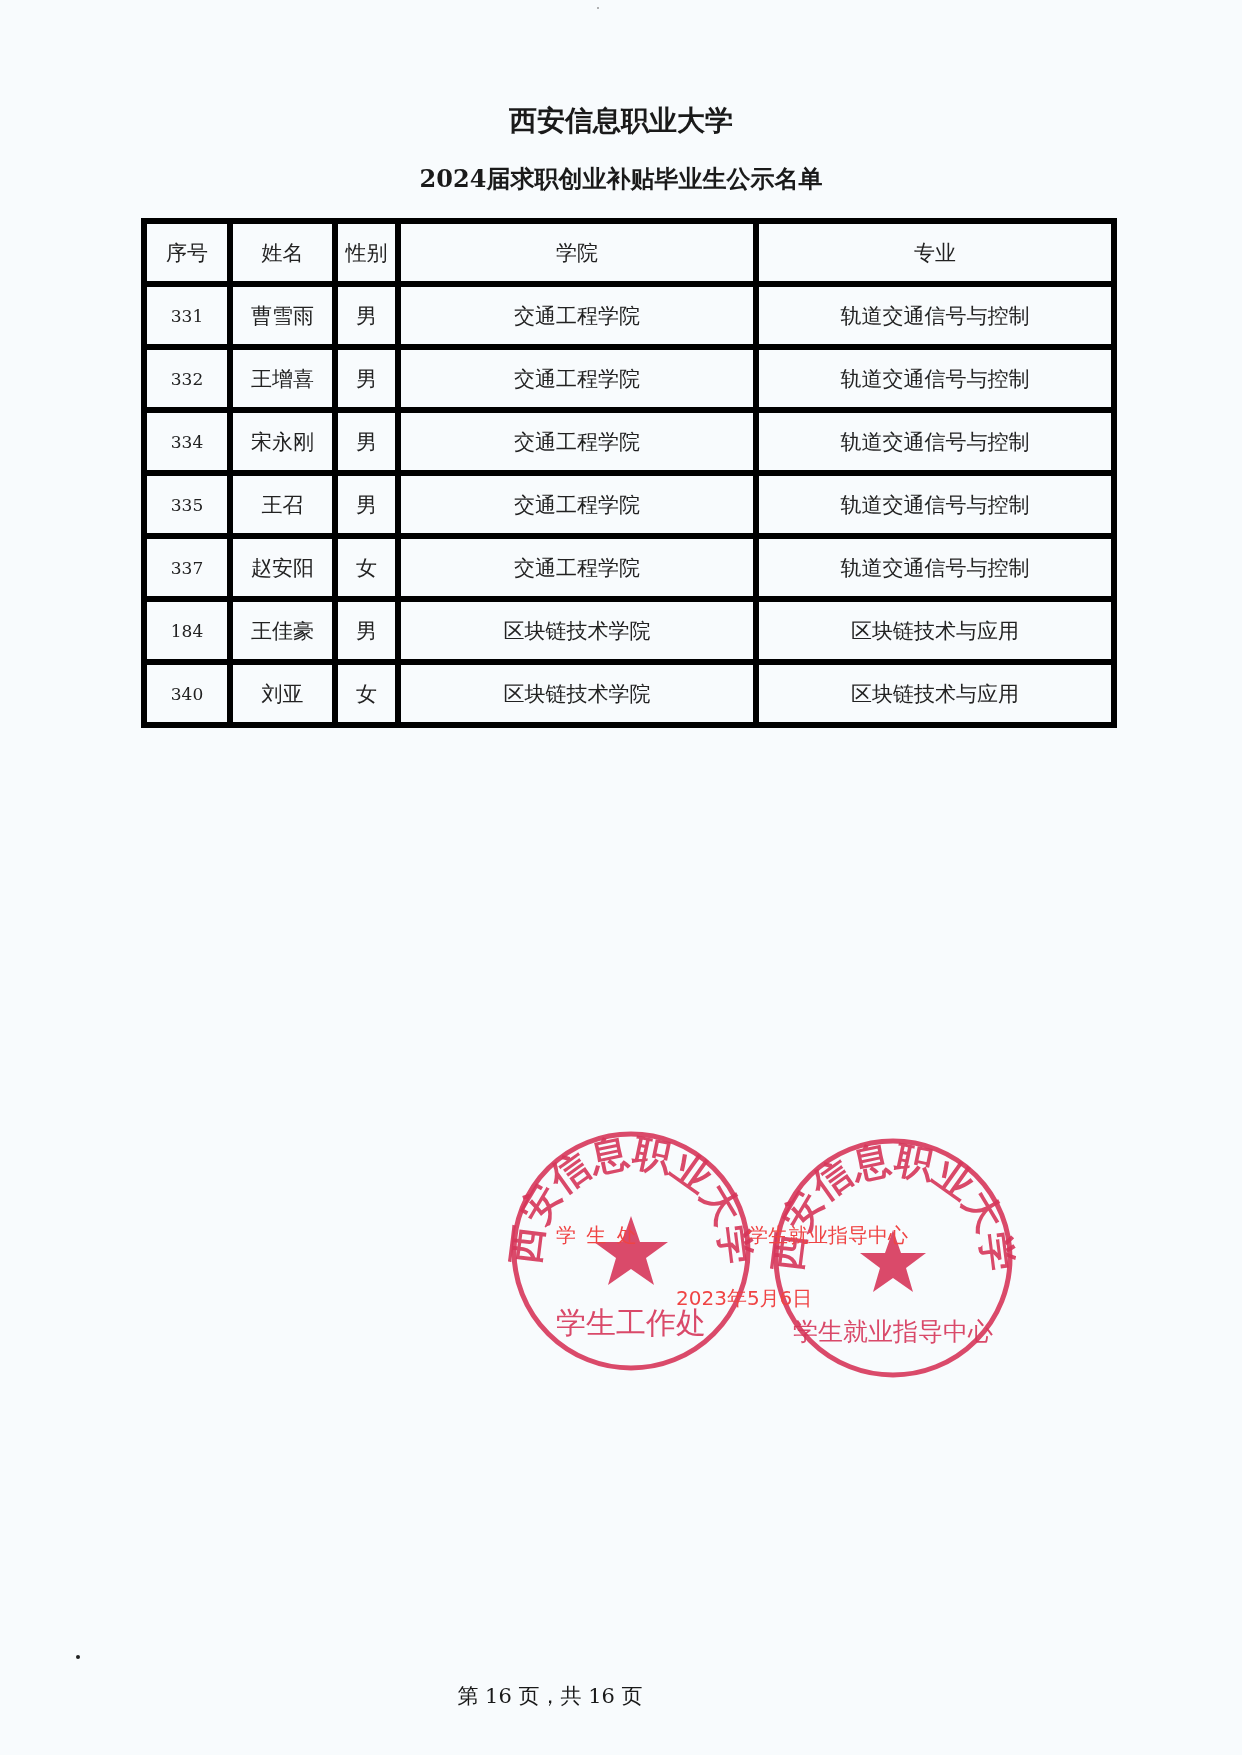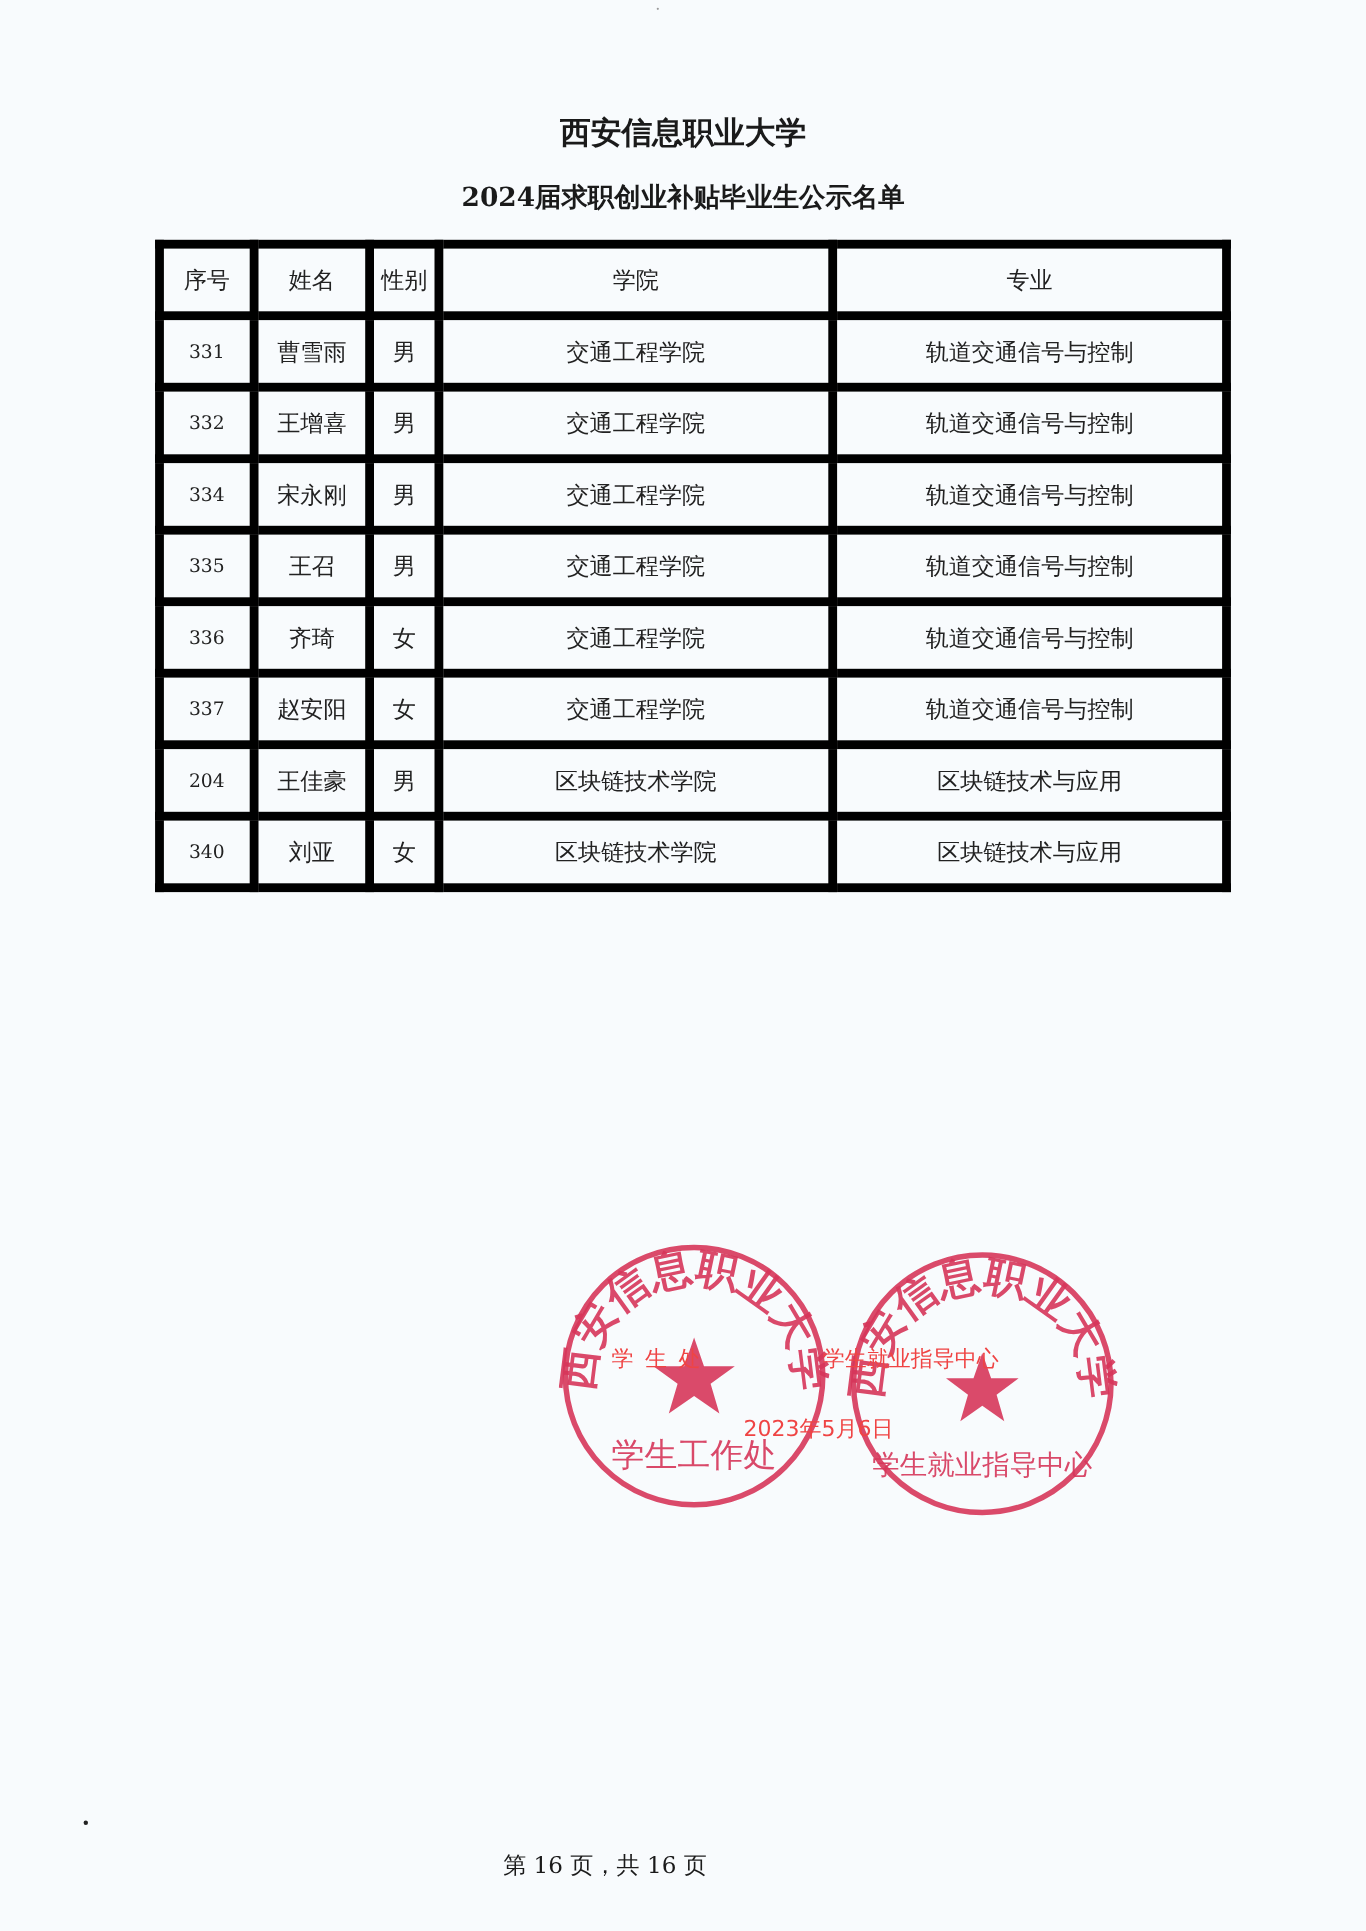--- a/index.html
+++ b/index.html
@@ -19,21 +19,21 @@
   }
   #title1 { top: 102px; font-size: 28px; }
   #title2 { top: 163px; font-size: 24px; }
   table.roster {
     position: absolute; left: 141px; top: 218px;
     width: 970px; border-collapse: collapse;
     table-layout: fixed;
     font-family: "DejaVu Sans", "Liberation Sans", sans-serif;
   }
   table.roster td, table.roster th {
-    border: 8px solid #000000;
+    border: 6px solid #000000;
     text-align: center; vertical-align: middle;
     font-weight: normal; font-size: 21px;
     height: 57px; padding: 0;
     color: #222;
   }
   table.roster td.num { font-family: "DejaVu Serif", "Liberation Serif", serif; font-size: 17px; }
   .sign-line {
     position: absolute; font-size: 20px;
     font-family: "DejaVu Sans", "Liberation Sans", sans-serif;
     color: #ef4444; z-index: 3; white-space: pre;
@@ -96,35 +96,28 @@
         <td>轨道交通信号与控制</td>
       </tr>
       <tr>
         <td class="num">335</td>
         <td>王召</td>
         <td>男</td>
         <td>交通工程学院</td>
         <td>轨道交通信号与控制</td>
       </tr>
       <tr>
-        <td class="num">336</td>
-        <td>齐琦</td>
-        <td>女</td>
-        <td>交通工程学院</td>
-        <td>轨道交通信号与控制</td>
-      </tr>
-      <tr>
         <td class="num">337</td>
         <td>赵安阳</td>
         <td>女</td>
         <td>交通工程学院</td>
         <td>轨道交通信号与控制</td>
       </tr>
       <tr>
-        <td class="num">204</td>
+        <td class="num">184</td>
         <td>王佳豪</td>
         <td>男</td>
         <td>区块链技术学院</td>
         <td>区块链技术与应用</td>
       </tr>
       <tr>
         <td class="num">340</td>
         <td>刘亚</td>
         <td>女</td>
         <td>区块链技术学院</td>

